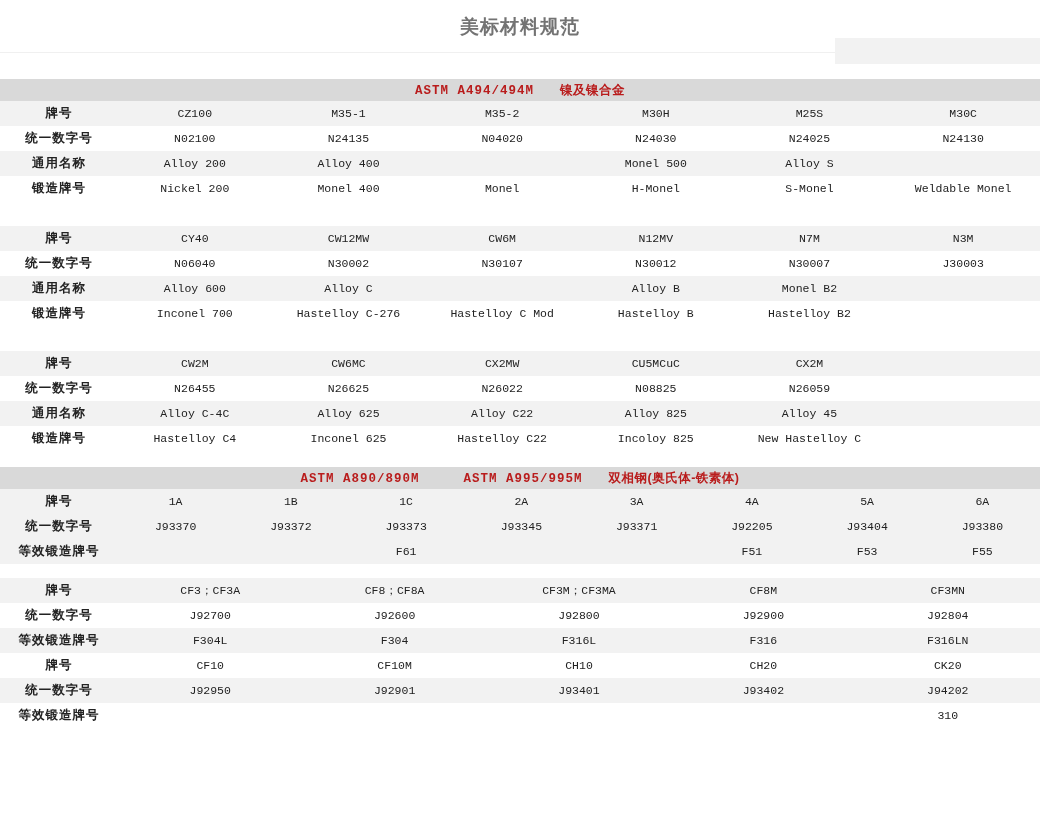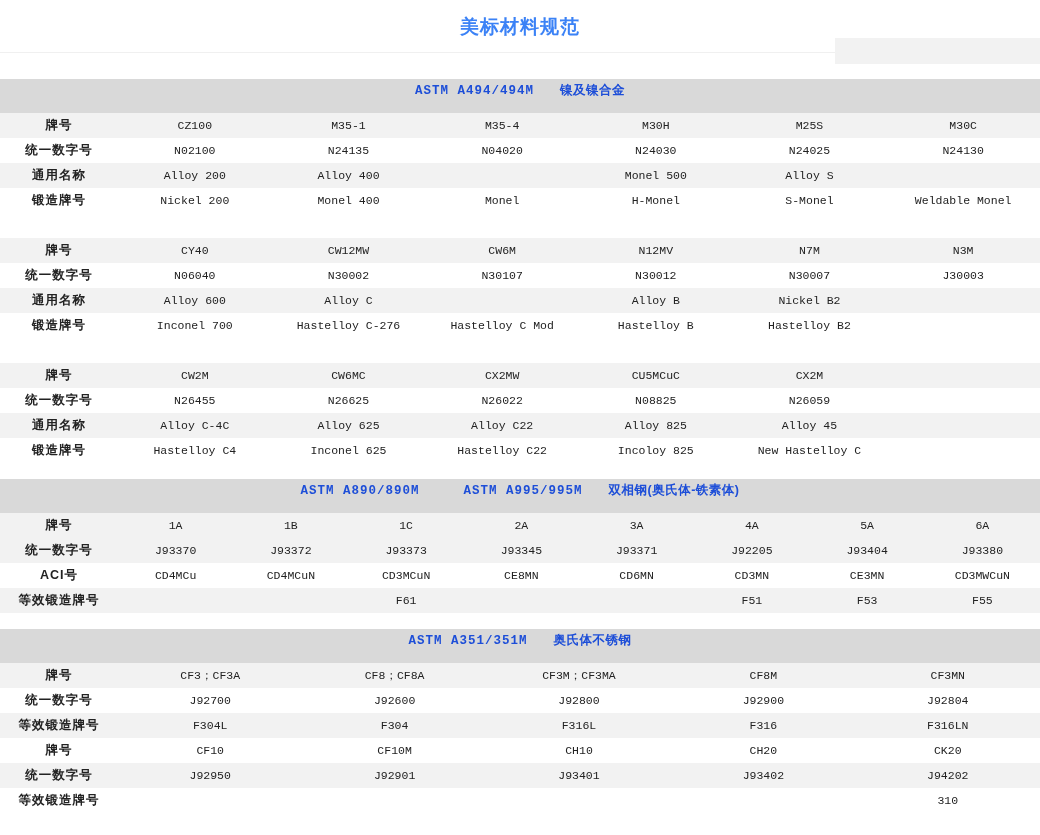--- a/index.html
+++ b/index.html
@@ -12,43 +12,43 @@
     overflow: hidden;
   }
   .page { width: 1040px; position: relative; }
 
   .page-title {
     text-align: center;
     font-size: 19px;
     font-weight: bold;
     letter-spacing: 1px;
     padding: 14px 0 12px 0;
-    color: #3b82f6;
+    color: #737373;
   }
 
   .top-strip {
     height: 25px;
     background: #ffffff;
     border-top: 1px solid #f0f0f0;
   }
   .top-strip .right-box {
     position: absolute;
     right: 0; top: 38px;
     width: 205px; height: 26px;
     background: #f2f2f2;
   }
 
   .sec-header {
     background: #d9d9d9;
-    height: 34px;
+    height: 22px;
     line-height: 22px;
     text-align: center;
     font-size: 12.5px;
     font-weight: bold;
-    color: #1d4ed8;
+    color: #b91c1c;
     letter-spacing: 0.5px;
     margin-top: 2px;
   }
   .sec-header .astm {
     font-family: "Liberation Mono", monospace;
     font-weight: bold;
     letter-spacing: 1px;
   }
   .sec-header .cn { margin-left: 26px; font-family: "Liberation Sans", sans-serif; }
   .sec-header .grp2 { margin-left: 44px; }
@@ -97,21 +97,21 @@
   <div class="sec-header">
     <span class="astm">ASTM  A494/494M</span><span class="cn">镍及镍合金</span>
   </div>
 
   <table class="grid">
     <tbody>
         <tr class="shade">
       <td class="rowlabel">牌号</td>
       <td>CZ100</td>
       <td>M35-1</td>
-      <td>M35-4</td>
+      <td>M35-2</td>
       <td>M30H</td>
       <td>M25S</td>
       <td>M30C</td>
     </tr>
     <tr class="plain">
       <td class="rowlabel">统一数字号</td>
       <td>N02100</td>
       <td>N24135</td>
       <td>N04020</td>
       <td>N24030</td>
@@ -161,21 +161,21 @@
       <td>N30012</td>
       <td>N30007</td>
       <td>J30003</td>
     </tr>
     <tr class="shade">
       <td class="rowlabel">通用名称</td>
       <td>Alloy 600</td>
       <td>Alloy C</td>
       <td></td>
       <td>Alloy B</td>
-      <td>Nickel B2</td>
+      <td>Monel B2</td>
       <td></td>
     </tr>
     <tr class="plain">
       <td class="rowlabel">锻造牌号</td>
       <td>Inconel 700</td>
       <td>Hastelloy C-276</td>
       <td>Hastelloy C Mod</td>
       <td>Hastelloy B</td>
       <td>Hastelloy B2</td>
       <td></td>
@@ -250,50 +250,36 @@
       <td class="rowlabel">统一数字号</td>
       <td>J93370</td>
       <td>J93372</td>
       <td>J93373</td>
       <td>J93345</td>
       <td>J93371</td>
       <td>J92205</td>
       <td>J93404</td>
       <td>J93380</td>
     </tr>
-    <tr class="plain">
-      <td class="rowlabel">ACI号</td>
-      <td>CD4MCu</td>
-      <td>CD4MCuN</td>
-      <td>CD3MCuN</td>
-      <td>CE8MN</td>
-      <td>CD6MN</td>
-      <td>CD3MN</td>
-      <td>CE3MN</td>
-      <td>CD3MWCuN</td>
-    </tr>
     <tr class="shade">
       <td class="rowlabel">等效锻造牌号</td>
       <td></td>
       <td></td>
       <td>F61</td>
       <td></td>
       <td></td>
       <td>F51</td>
       <td>F53</td>
       <td>F55</td>
     </tr>
   </tbody>
     </table>
 
   <div class="block-gap"></div>
 
-  <div class="sec-header">
-    <span class="astm">ASTM  A351/351M</span><span class="cn">奥氏体不锈钢</span>
-  </div>
 
   <table class="grid">
     <tbody>
         <tr class="shade">
       <td class="rowlabel">牌号</td>
       <td>CF3；CF3A</td>
       <td>CF8；CF8A</td>
       <td>CF3M；CF3MA</td>
       <td>CF8M</td>
       <td>CF3MN</td>

